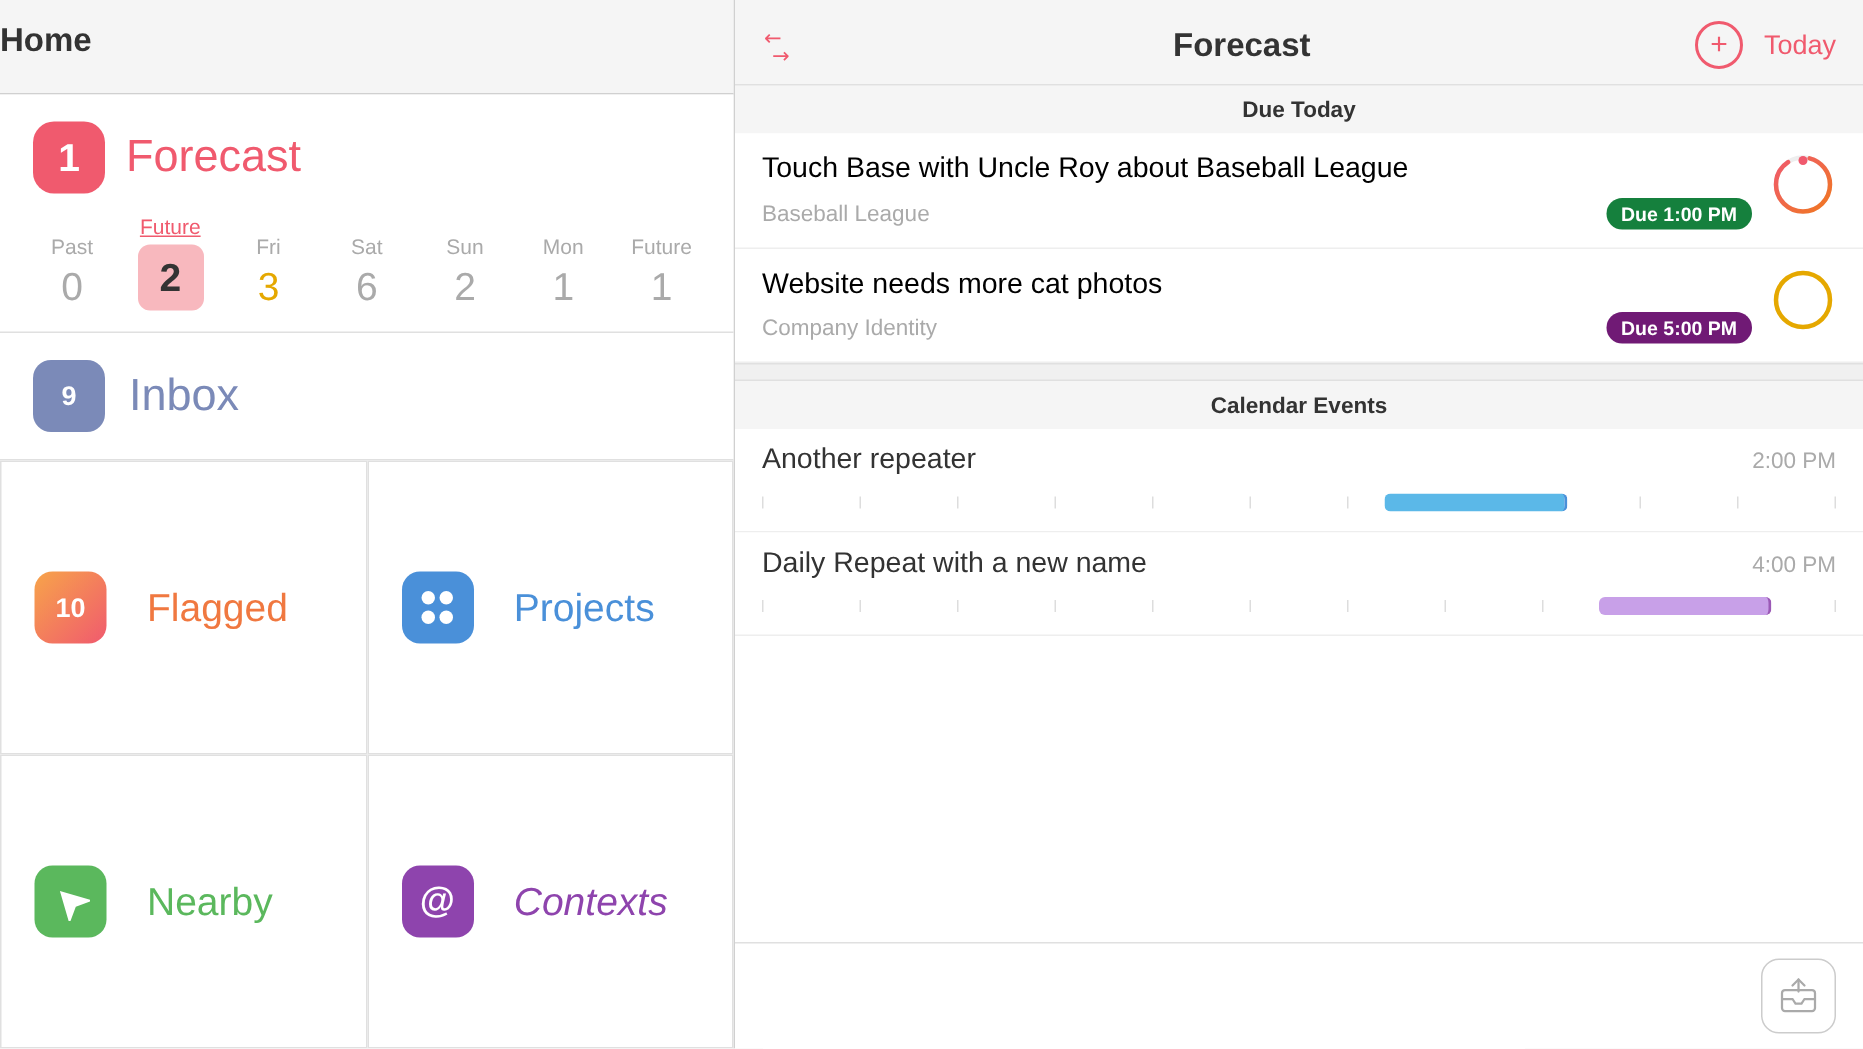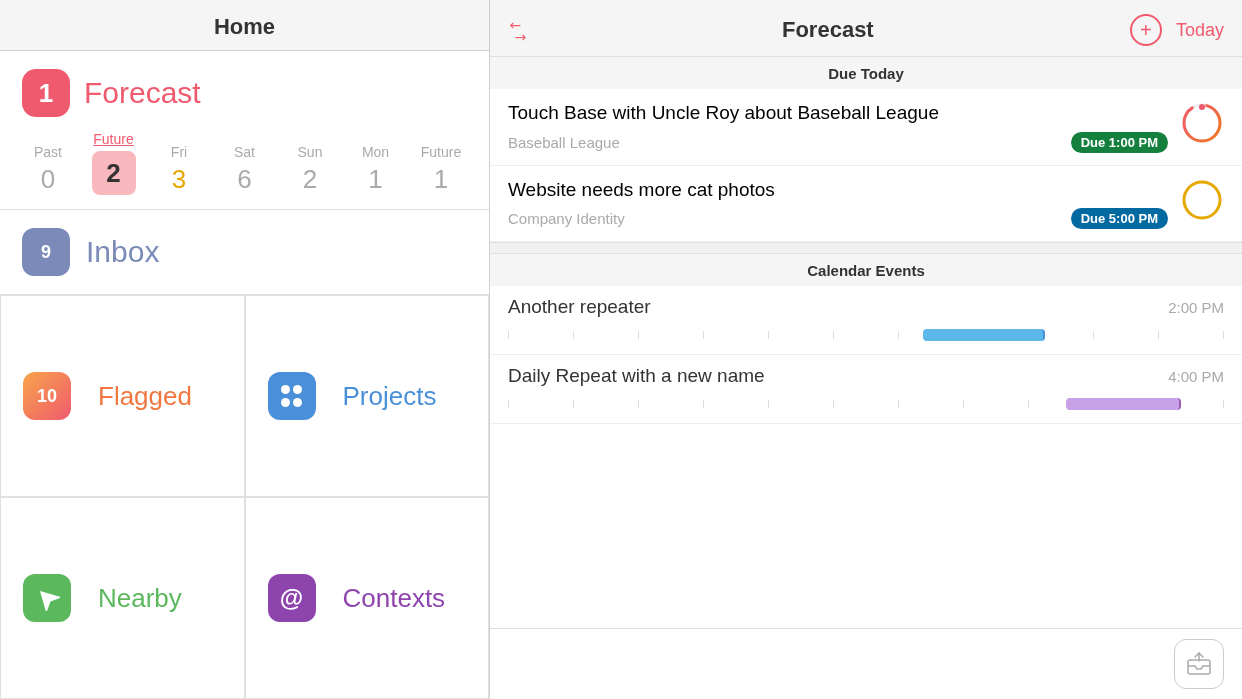--- a/index.html
+++ b/index.html
@@ -16,22 +16,21 @@
     .left-panel {
       width: 490px;
       background: #f5f5f5;
       display: flex;
       flex-direction: column;
       border-right: 1px solid #d0d0d0;
     }
 
     .left-header {
       background: #f5f5f5;
-      text-align: center;
-      padding: 14px 0 10px;
+      padding: 14px 0 22px;
       border-bottom: 1px solid #d0d0d0;
     }
 
     .left-header-title {
       font-size: 22px;
       font-weight: 600;
       color: #333;
     }
 
     .forecast-row {
@@ -176,21 +175,21 @@
     }
 
     .badge-orange { background: linear-gradient(135deg, #f7a44a, #f05a6e); }
     .badge-blue { background: #4a90d9; }
     .badge-green { background: #5bb85d; }
     .badge-purple { background: #8e44ad; }
 
     .cell-label-orange { font-size: 26px; color: #f07840; font-weight: 300; }
     .cell-label-blue { font-size: 26px; color: #4a90d9; font-weight: 300; }
     .cell-label-green { font-size: 26px; color: #5bb85d; font-weight: 300; }
-    .cell-label-purple { font-size: 26px; color: #8e44ad; font-weight: 300; }
+    .cell-label-purple { font-size: 26px; color: #8e44ad; font-weight: 300; font-style: italic; }
 
     
     .dots-icon {
       display: grid;
       grid-template-columns: 1fr 1fr;
       gap: 3px;
       width: 22px;
       height: 22px;
     }
     .dot { background: #fff; border-radius: 50%; width: 9px; height: 9px; }
@@ -298,21 +297,21 @@
 
     .due-badge {
       font-size: 13px;
       font-weight: 600;
       border-radius: 12px;
       padding: 3px 10px;
       color: #fff;
     }
 
     .due-badge-red { background: #15803d; }
-    .due-badge-yellow { background: #0369a1; }
+    .due-badge-yellow { background: #701a75; }
 
     
     .circle-icon {
       width: 44px;
       height: 44px;
       flex-shrink: 0;
     }
 
     
     .separator-row {

